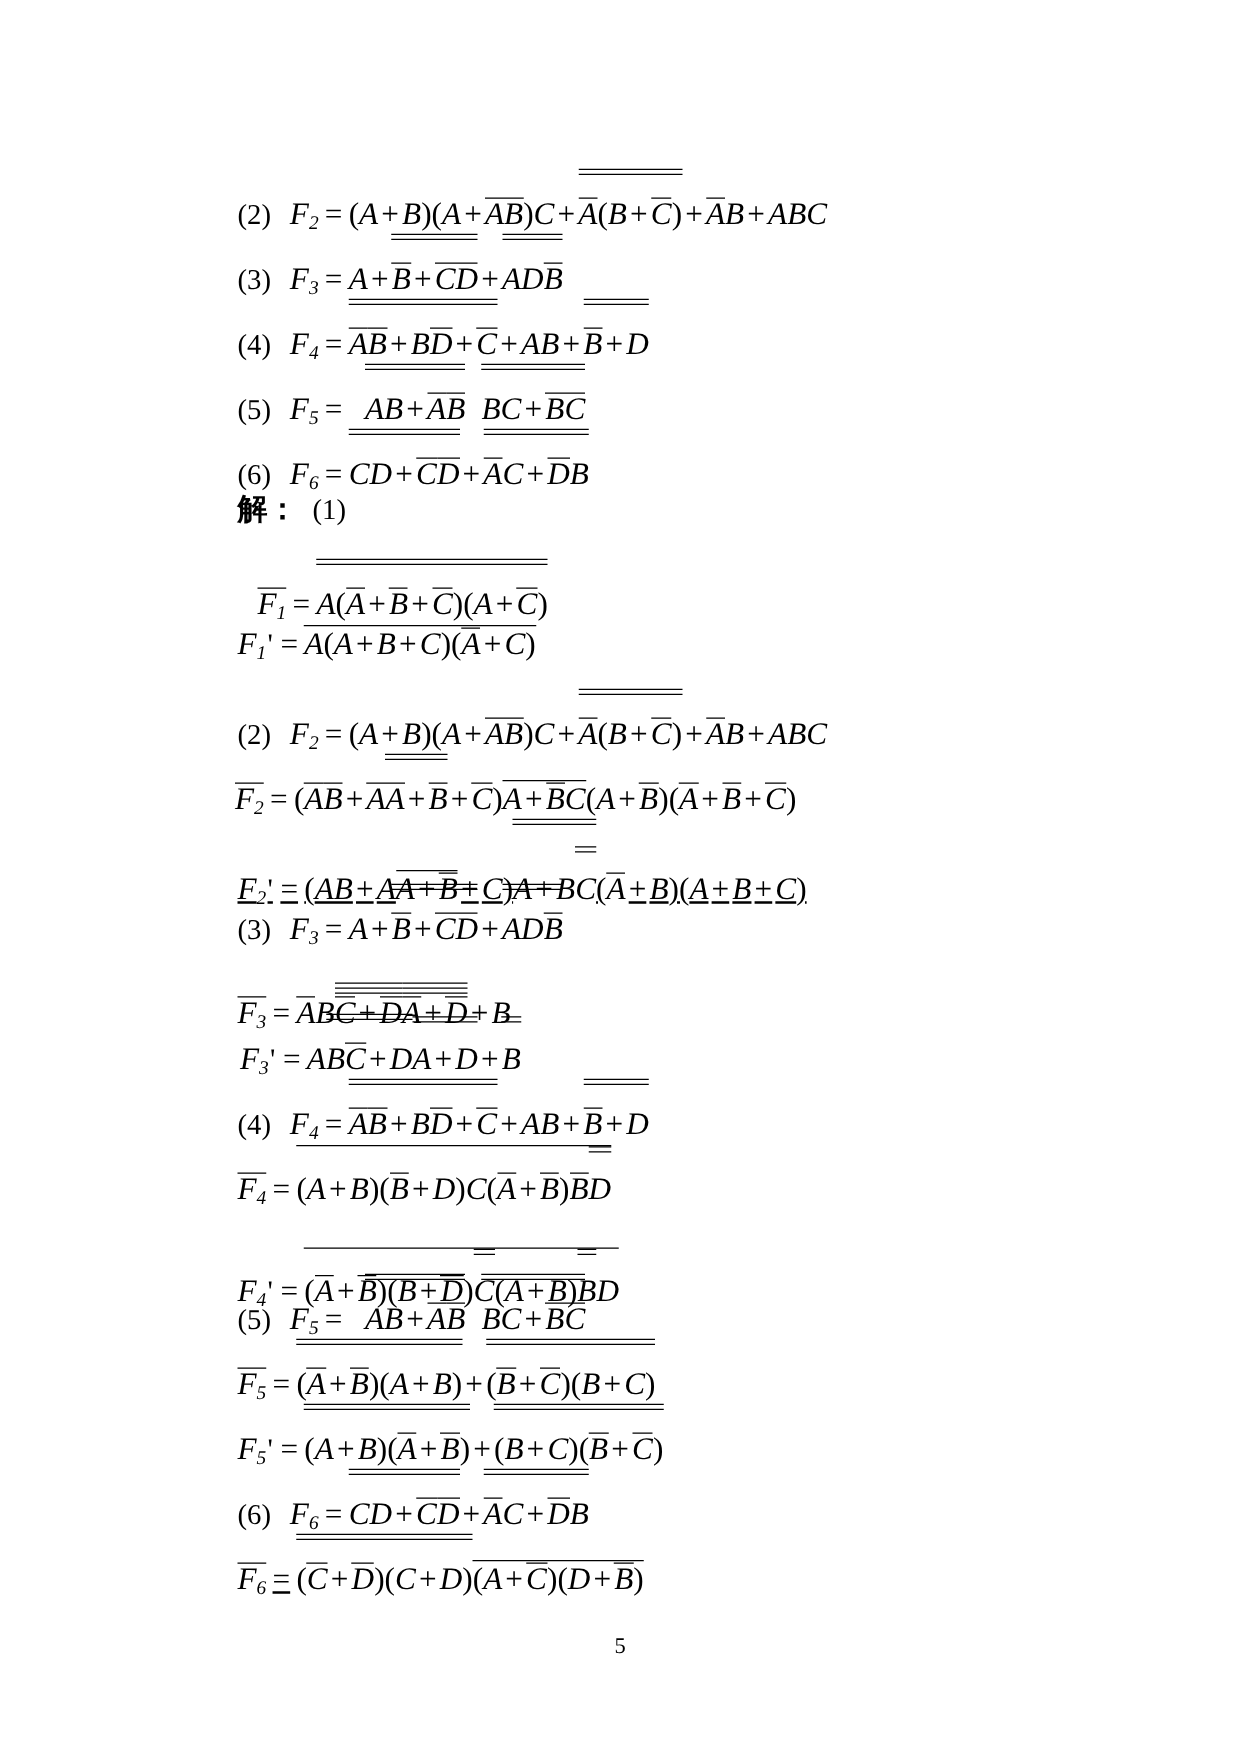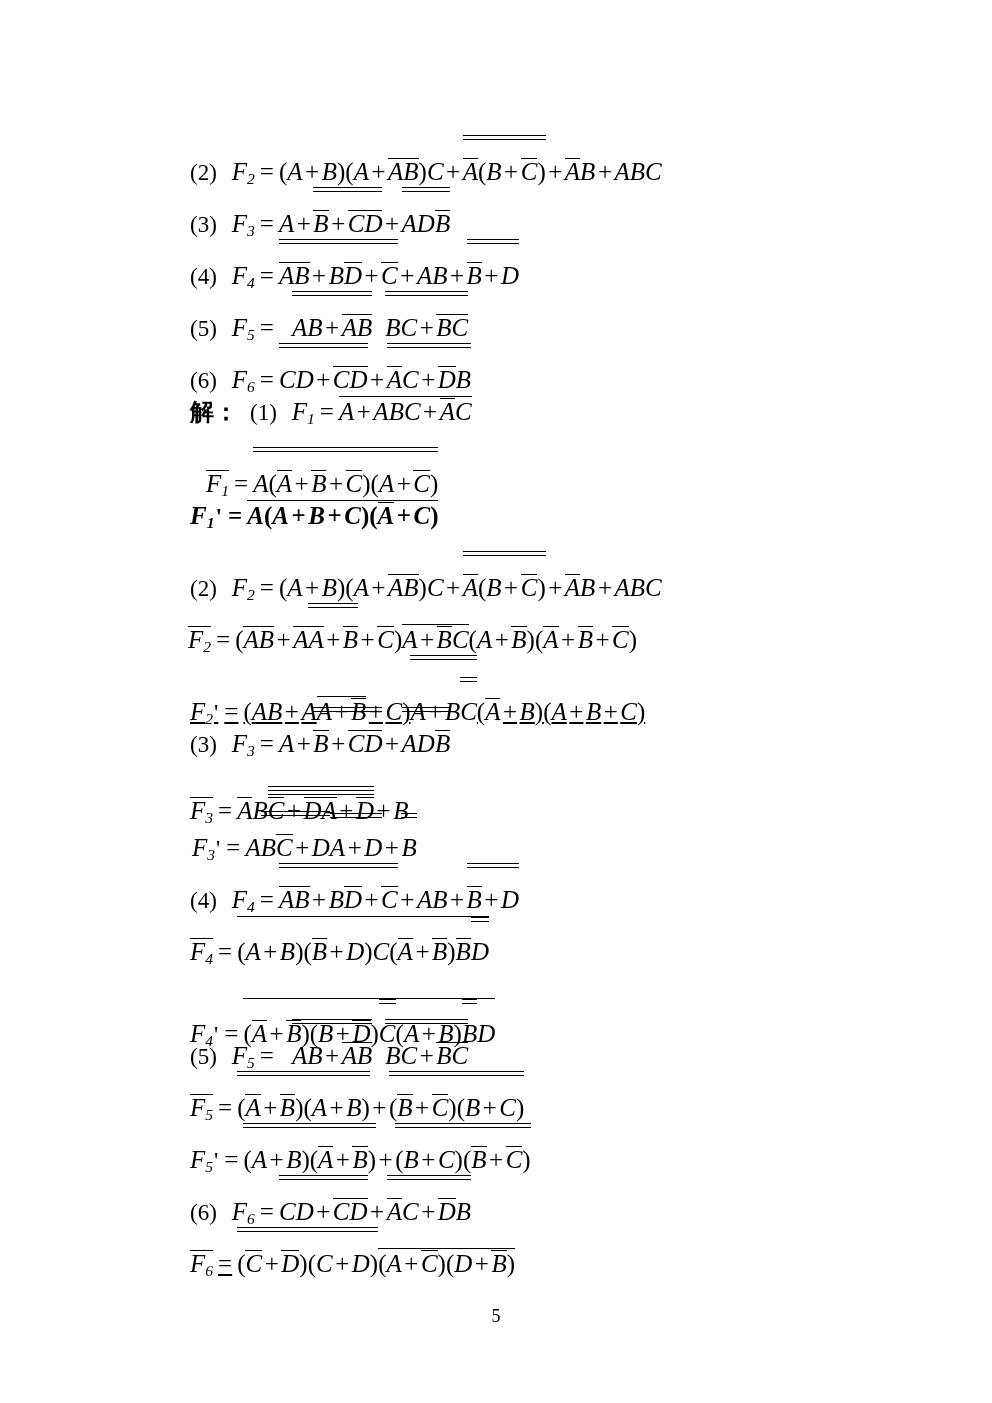--- a/index.html
+++ b/index.html
@@ -170,28 +170,27 @@
     <span class="lbl">(6)</span>
       <span class="tag-gap"></span>
       <span class="m"><span class="m">F</span><span class="sub">6</span><span class="eqsign">=</span><span class="ovl2"><span class="bar-a"></span><span class="bar-b"></span><span class="inner">CD<span class="op">+</span><span class="ovl"><span class="bar"></span><span class="inner"><span class="m">C</span></span></span><span class="ovl"><span class="bar"></span><span class="inner"><span class="m">D</span></span></span></span></span><span class="op">+</span><span class="ovl2"><span class="bar-a"></span><span class="bar-b"></span><span class="inner"><span class="ovl"><span class="bar"></span><span class="inner"><span class="m">A</span></span></span>C<span class="op">+</span><span class="ovl"><span class="bar"></span><span class="inner"><span class="m">D</span></span></span>B</span></span></span>
   </div>
 
   <div class="eq-line" style="left:190px; top:395px;">
     <span class="jie">解：</span>
       <span class="sol-gap"></span>
       <span class="lbl">(1)</span>
       <span class="tag-gap"></span>
-      <span class="m"><span class="m">F</span><span class="sub">1</span><span class="eqsign">=</span><span class="ovl"><span class="bar"></span><span class="inner">A<span class="op">+</span>ABC<span class="op">+</span><span class="ovl"><span class="bar"></span><span class="inner"><span class="m">A</span></span></span>C</span></span></span>
   </div>
 
   <div class="eq-line" style="left:206px; top:447px;">
     <span class="m"><span class="ovl"><span class="bar"></span><span class="inner"><span class="m">F</span><span class="sub">1</span></span></span><span class="eqsign">=</span><span class="ovl2"><span class="bar-a"></span><span class="bar-b"></span><span class="inner"><span class="m">A</span><span class="paren">(</span><span class="ovl"><span class="bar"></span><span class="inner"><span class="m">A</span></span></span><span class="op">+</span><span class="ovl"><span class="bar"></span><span class="inner"><span class="m">B</span></span></span><span class="op">+</span><span class="ovl"><span class="bar"></span><span class="inner"><span class="m">C</span></span></span><span class="paren">)(</span>A<span class="op">+</span><span class="ovl"><span class="bar"></span><span class="inner"><span class="m">C</span></span></span><span class="paren">)</span></span></span></span>
   </div>
 
-  <div class="eq-line" style="left:190px; top:499px;font-weight:bold;">
+  <div class="eq-line" style="left:190px; top:499px;">
     <span class="m"><span class="m">F</span><span class="sub">1</span><span class="prime">'</span><span class="eqsign">=</span><span class="ovl"><span class="bar"></span><span class="inner">A<span class="paren">(</span>A<span class="op">+</span>B<span class="op">+</span>C<span class="paren">)(</span><span class="ovl"><span class="bar"></span><span class="inner"><span class="m">A</span></span></span><span class="op">+</span>C<span class="paren">)</span></span></span></span>
   </div>
 
   <div class="eq-line" style="left:190px; top:551px;">
     <span class="lbl">(2)</span>
       <span class="tag-gap"></span>
       <span class="m"><span class="m">F</span><span class="sub">2</span><span class="eqsign">=</span><span class="paren">(</span>A<span class="op">+</span>B<span class="paren">)(</span>A<span class="op">+</span><span class="ovl"><span class="bar"></span><span class="inner"><span class="m">AB</span></span></span><span class="paren">)</span>C<span class="op">+</span><span class="ovl2"><span class="bar-a"></span><span class="bar-b"></span><span class="inner"><span class="ovl"><span class="bar"></span><span class="inner"><span class="m">A</span></span></span><span class="paren">(</span>B<span class="op">+</span><span class="ovl"><span class="bar"></span><span class="inner"><span class="m">C</span></span></span><span class="paren">)</span></span></span><span class="op">+</span><span class="ovl"><span class="bar"></span><span class="inner"><span class="m">A</span></span></span>B<span class="op">+</span>ABC</span>
   </div>
 
   <div class="eq-line" style="left:188px; top:603px;">

